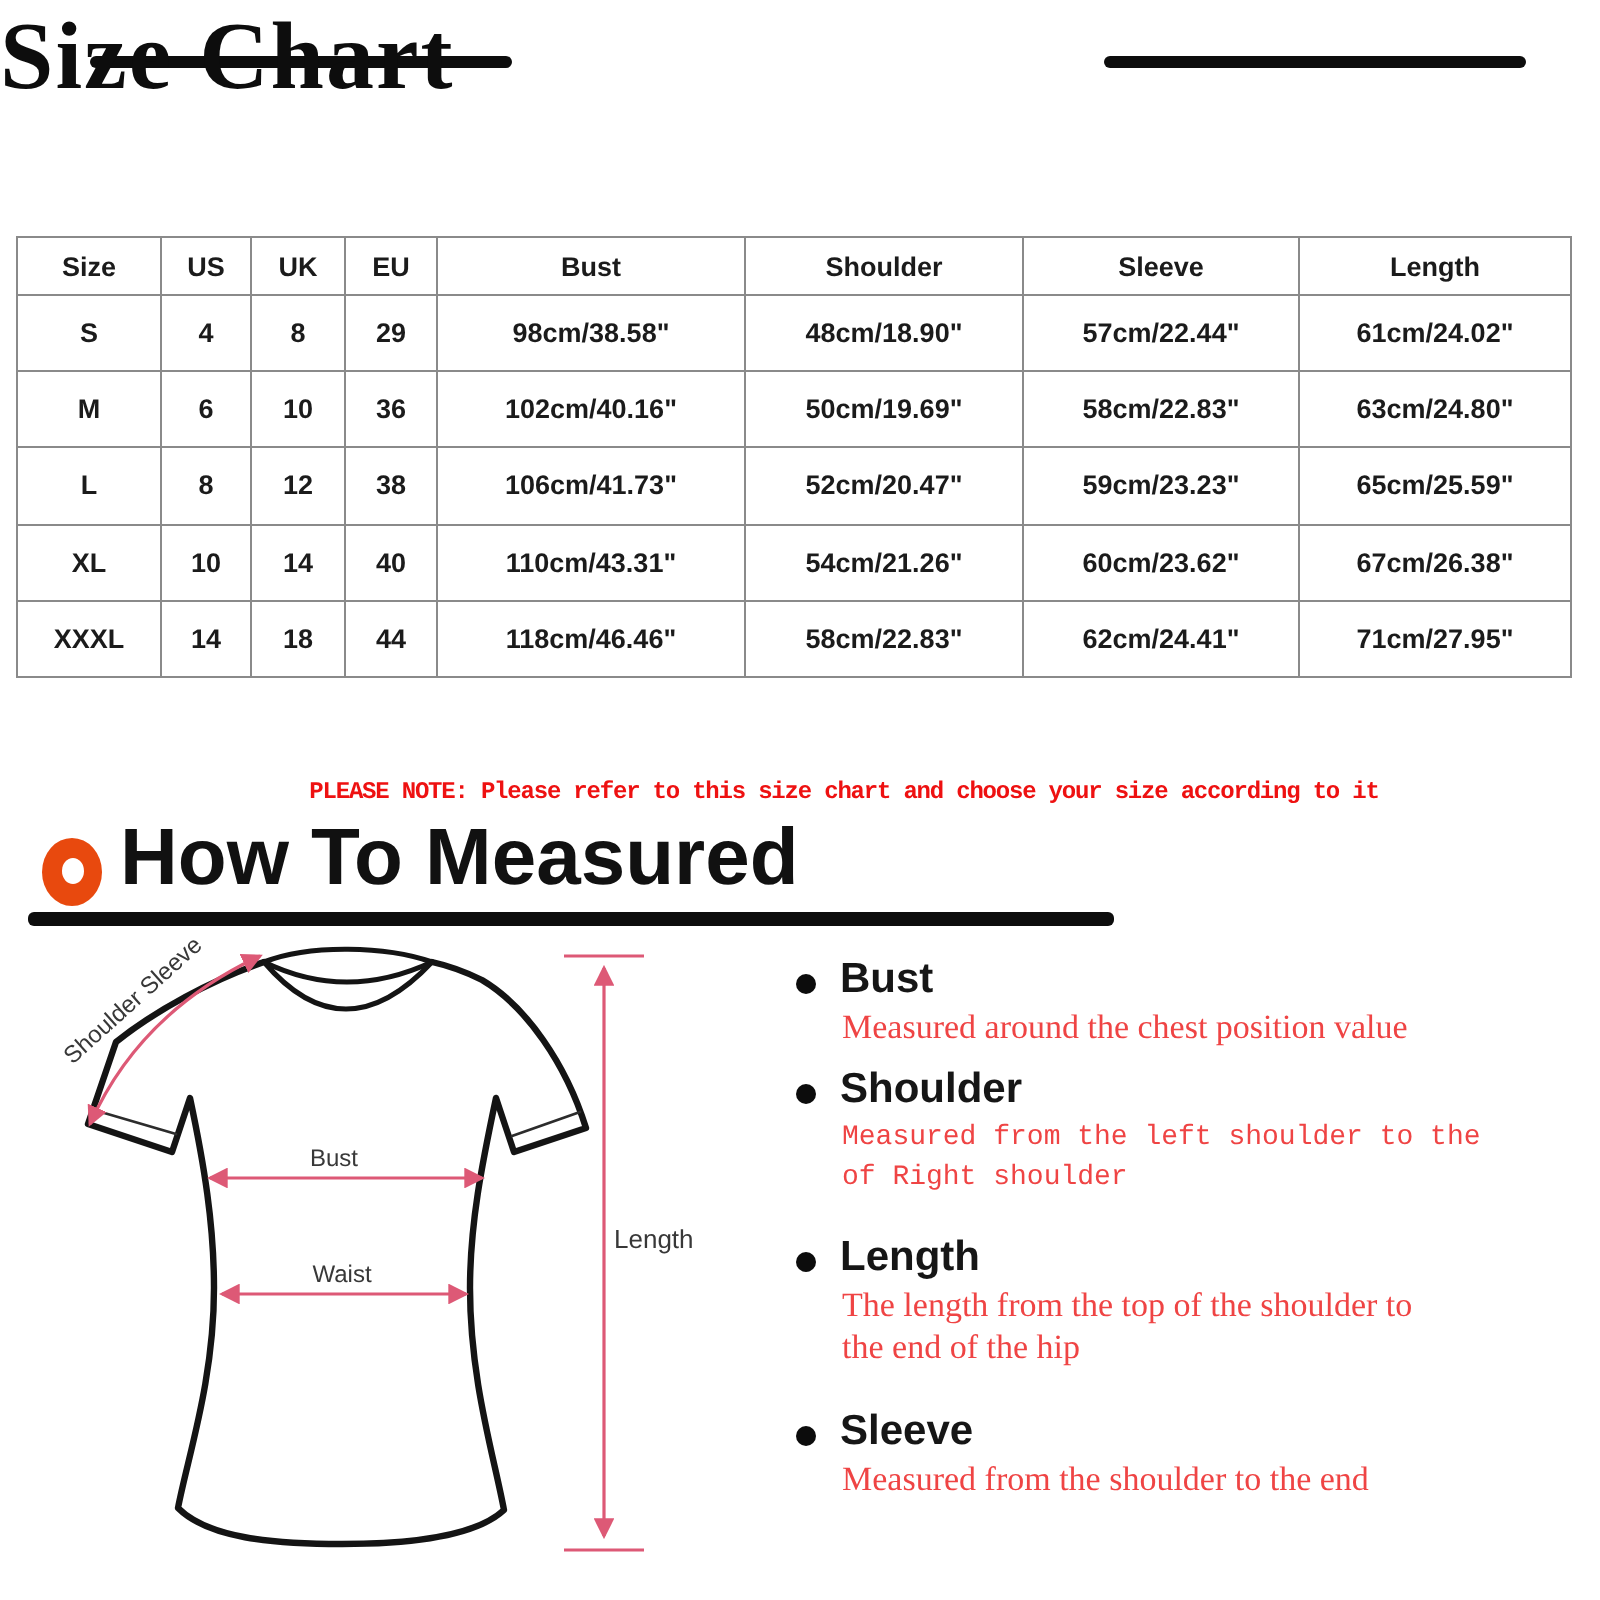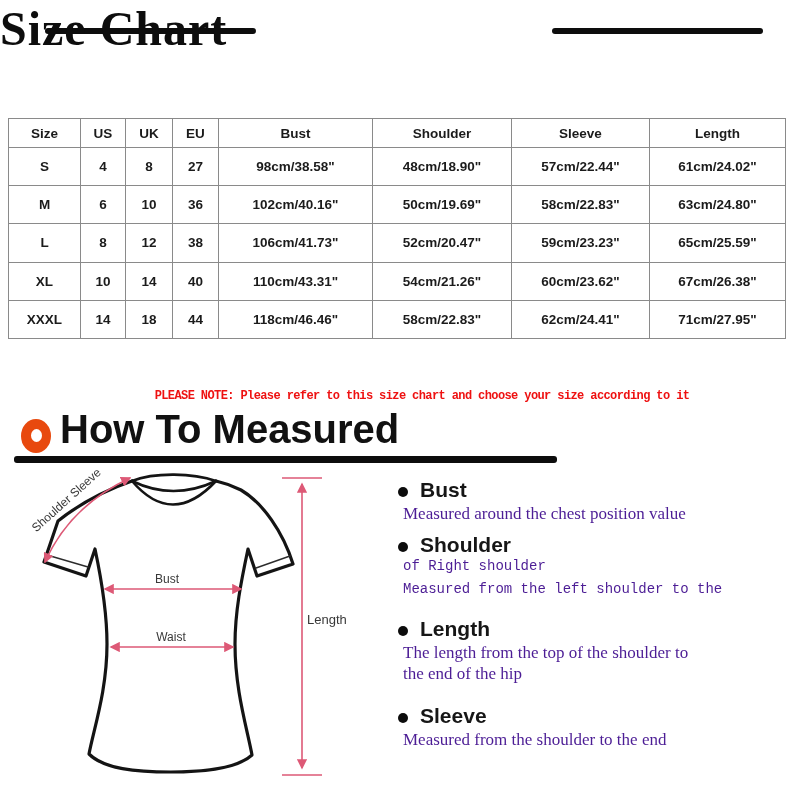--- a/index.html
+++ b/index.html
@@ -54,22 +54,22 @@
   .ah{fill:var(--accent-pink);}
   .diag-label{font-family:"Liberation Sans",sans-serif;font-size:12px;fill:#383838;}
   .diag-label.len{font-size:13px;}
 
   
   .guide-item{position:absolute;left:394px;width:400px;}
   .guide-item .dot{position:absolute;left:4px;top:8px;width:10px;height:10px;
     background:#0c0c0c;border-radius:50%;}
   .guide-item .term{margin-left:26px;font-size:21px;font-weight:bold;color:#161616;
     line-height:22px;}
-  .guide-item .desc{margin-left:9px;margin-top:3px;font-family:"Liberation Serif",serif;
-    font-size:17px;color:#4c1d95;line-height:20.5px;white-space:nowrap;}
+  .guide-item .desc{margin-left:27px;margin-top:3px;font-family:"Liberation Serif",serif;
+    font-size:17px;color:#ef4444;line-height:20.5px;white-space:nowrap;}
   .guide-item .desc.mono{font-family:"Liberation Mono",monospace;font-size:14px;line-height:20px;}
 </style>
 </head>
 <body>
 
 <div class="page">
 
   <span class="title-rule left"></span>
   <h1 class="page-title">Size Chart</h1>
   <span class="title-rule right"></span>
@@ -95,21 +95,21 @@
         <th>Shoulder</th>
         <th>Sleeve</th>
         <th>Length</th>
       </tr>
     </thead>
     <tbody>
       <tr>
         <td>S</td>
         <td>4</td>
         <td>8</td>
-        <td>27</td>
+        <td>29</td>
         <td>98cm/38.58"</td>
         <td>48cm/18.90"</td>
         <td>57cm/22.44"</td>
         <td>61cm/24.02"</td>
       </tr>
       <tr>
         <td>M</td>
         <td>6</td>
         <td>10</td>
         <td>36</td>
@@ -205,22 +205,22 @@
 
   <div class="guide-item" style="top:479px">
     <span class="dot"></span>
     <div class="term">Bust</div>
     <div class="desc">Measured around the chest position value</div>
   </div>
 
   <div class="guide-item" style="top:534px">
     <span class="dot"></span>
     <div class="term">Shoulder</div>
+    <div class="desc mono">Measured from the left shoulder to the</div>
     <div class="desc mono" style="margin-top:0">of Right shoulder</div>
-    <div class="desc mono">Measured from the left shoulder to the</div>
   </div>
 
   <div class="guide-item" style="top:618px">
     <span class="dot"></span>
     <div class="term">Length</div>
     <div class="desc">The length from the top of the shoulder to</div>
     <div class="desc" style="margin-top:0">the end of the hip</div>
   </div>
 
   <div class="guide-item" style="top:705px">

